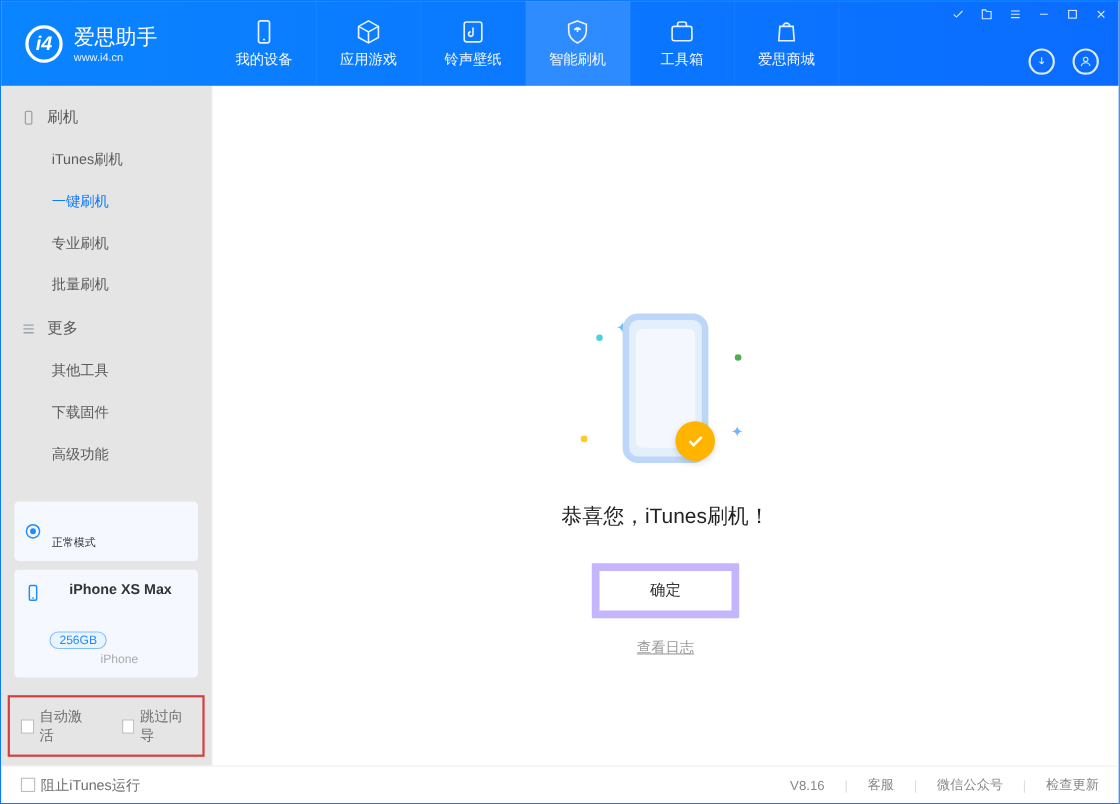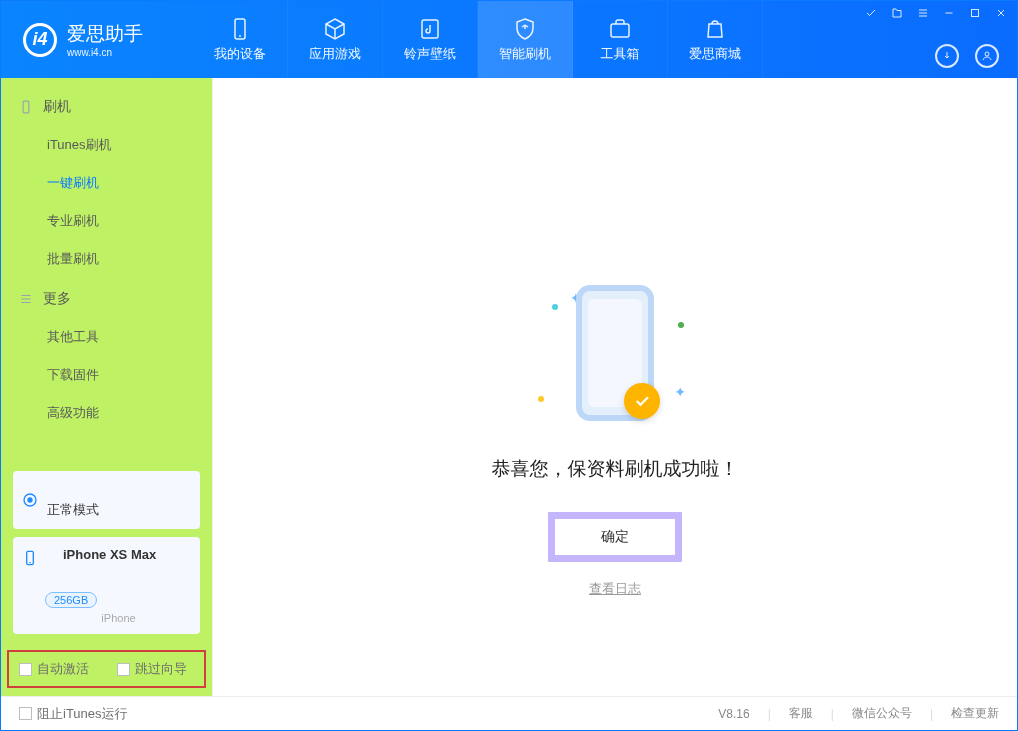--- a/index.html
+++ b/index.html
@@ -77,24 +77,24 @@
   }
 
   
   .middle {
     flex: 1;
     display: flex;
     min-height: 0;
   }
 
   .sidebar {
-    width: 212px;
+    width: 192px;
     border-right: 1px solid #eee;
     display: flex; flex-direction: column;
-    background: #bef264;
+    background: #e5e5e5;
   }
   .side-nav { flex: 1; overflow: auto; padding-top: 8px; }
   .side-section-header {
     display: flex; align-items: center;
     padding: 12px 18px 10px;
     color: #595959;
     font-size: 14px;
   }
   .side-section-header .sh-icon {
     width: 14px; height: 14px; margin-right: 10px; color:#9aa2ad;
@@ -114,21 +114,21 @@
     padding: 10px 8px;
     background: #f5f8ff;
     border-radius: 4px;
     margin-bottom: 8px;
   }
   .device-icon {
     width:18px; height:18px; margin-right:8px;
     display:inline-flex; align-items:center; justify-content:center;
     color:#1e8cff;
   }
-  .device-row .label { font-size:13px; color:#333; font-weight:500;margin-top:20px;}
+  .device-row .label { font-size:10px; color:#333; font-weight:500;margin-top:20px;}
   .device-info { background:#f5f8ff; border-radius:4px; padding:10px 8px; }
   .device-info .name { font-size:13px; font-weight:700; color:#333; margin-bottom:6px; }
   .device-info .badge {
     display:inline-block; padding:1px 8px; border:1px solid #7fbfff;
     color:#1e8cff; border-radius:10px; font-size:11px; margin-bottom:4px;
     background:#eaf4ff;
   }
   .device-info .sub { font-size:11px; color:#aaa;text-align:center; }
 
   .side-options {
@@ -402,21 +402,21 @@
       <div class="sparkle s2">✦</div>
       <div class="phone-body">
         <div class="screen"></div>
         <div class="check-badge">
           <svg width="18" height="18" viewBox="0 0 24 24" fill="none" stroke="currentColor" stroke-width="3">
               <path d="M5 12l5 5L20 7"></path>
             </svg>
         </div>
       </div>
     </div>
-    <div class="success-title">恭喜您，保资料刷机成功啦！</div>
+    <div class="success-title">恭喜您，iTunes刷机！</div>
     <button class="confirm-btn">确定</button>
     <a class="view-log">查看日志</a>
   </div>
 </div>
 
 <div class="statusbar">
   <div class="status-left">
     <label class="chk">
       <span class="chk-box"></span>
       <span>阻止iTunes运行</span>

